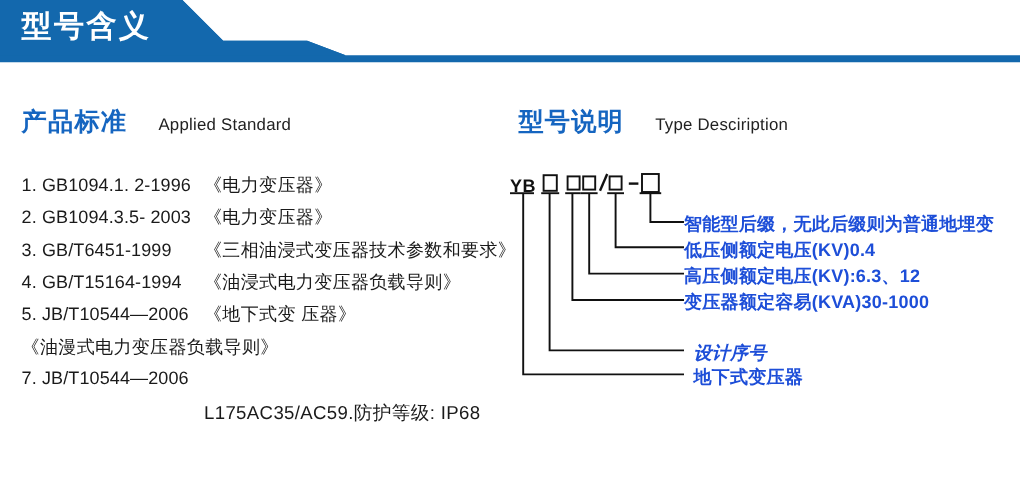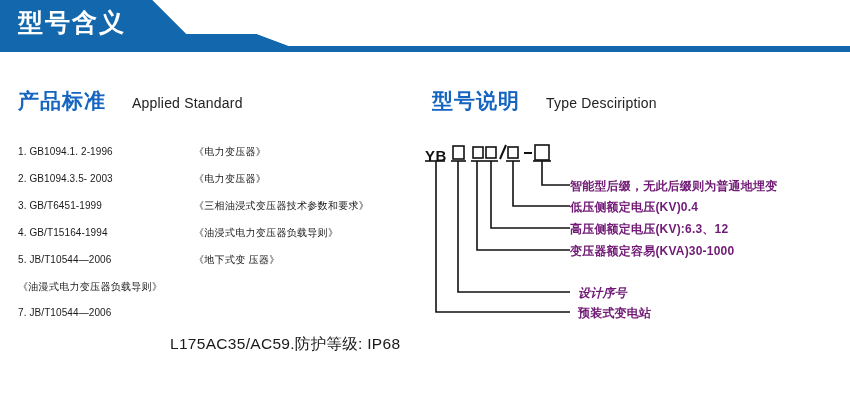--- a/index.html
+++ b/index.html
@@ -73,23 +73,22 @@
   .std-list {
     position: absolute;
     left: 18px;
     top: 145px;
     width: 420px;
   }
   .std-row {
     display: flex;
     align-items: baseline;
     height: 27px;
-    font-size: 10px;
-    white-space: nowrap;
-    gap: 24px;
+    font-size: 15px;
+    white-space: nowrap;
   }
   .std-code {
     width: 152px;
     flex: 0 0 152px;
     letter-spacing: .1px;
   }
   .std-name {
     letter-spacing: .3px;
   }
   .std-cont {
@@ -115,23 +114,23 @@
     left: 425px;
     top: 147px;
     font-size: 15px;
     font-weight: bold;
     letter-spacing: .5px;
     color: #111;
   }
 
   .lead-label {
     position: absolute;
-    font-size: 12px;
-    font-weight: bold;
-    color: #701a75;
+    font-size: 15px;
+    font-weight: bold;
+    color: #1d4ed8;
     white-space: nowrap;
     letter-spacing: .2px;
   }
 </style>
 </head>
 <body>
 
 <div class="banner">
   <svg class="banner-shape" width="850" height="52" viewBox="0 0 850 52">
 
@@ -217,13 +216,13 @@
       <line x1="99" y1="13" x2="107" y2="13"></line>
     </g>
   </svg>
 </div>
 
 <div class="lead-label" style="left:570px; top:178px;">智能型后缀，无此后缀则为普通地埋变</div>
 <div class="lead-label" style="left:570px; top:199px;">低压侧额定电压(KV)0.4</div>
 <div class="lead-label" style="left:570px; top:221px;">高压侧额定电压(KV):6.3、12</div>
 <div class="lead-label" style="left:570px; top:243px;">变压器额定容易(KVA)30-1000</div>
 <div class="lead-label" style="left:578px; top:285px;font-style:italic;">设计序号</div>
-<div class="lead-label" style="left:578px; top:305px;">预装式变电站</div>
+<div class="lead-label" style="left:578px; top:305px;">地下式变压器</div>
 
 </body></html>

